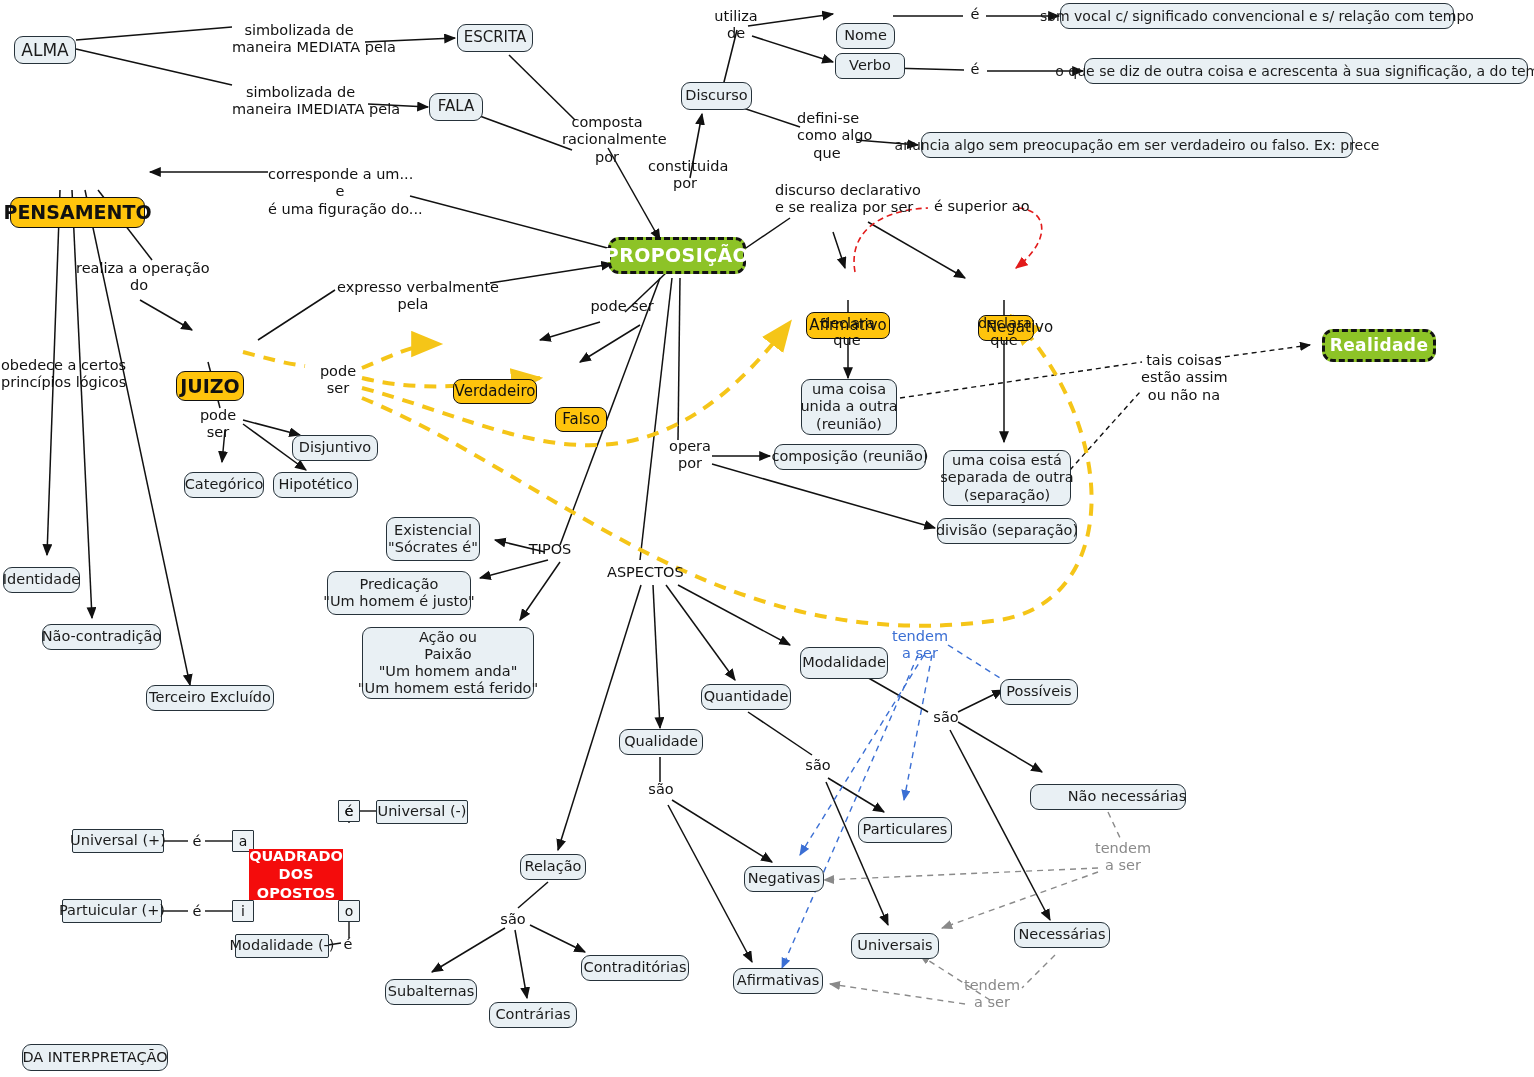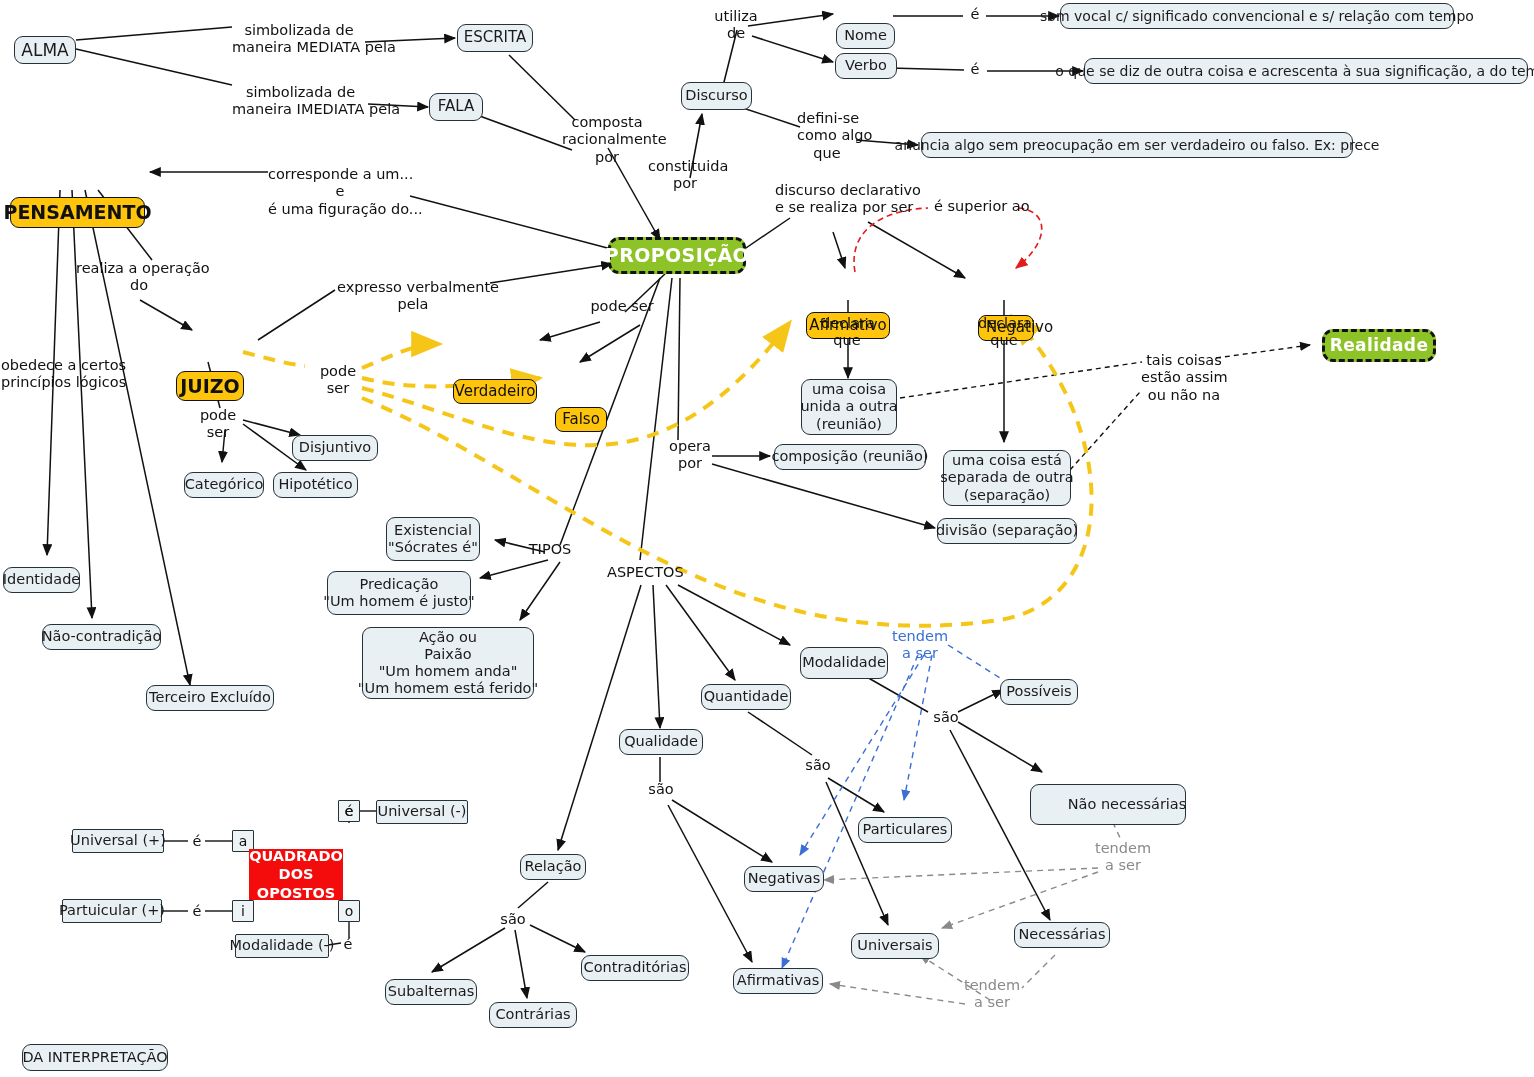--- a/index.html
+++ b/index.html
@@ -197,21 +197,21 @@
   <div class="node n-std" style="left:429px;top:93px;width:54px;height:28px;font-size:15px;">FALA</div>
 
   <div class="node n-yel big" style="left:10px;top:157px;width:135px;height:31px;">PENSAMENTO</div>
   <div class="node n-yel big" style="left:176px;top:331px;width:68px;height:30px;">JUIZO</div>
 
   <div class="node n-grn" style="left:608px;top:237px;width:138px;height:37px;">PROPOSIÇÃO</div>
   <div class="node n-grn sm" style="left:1322px;top:329px;width:114px;height:33px;">Realidade</div>
 
   <div class="node n-std" style="left:681px;top:82px;width:71px;height:28px;">Discurso</div>
   <div class="node n-std" style="left:836px;top:3px;width:59px;height:26px;margin-top:20px;">Nome</div>
-  <div class="node n-std" style="left:835px;top:53px;width:62px;height:26px;">Verbo</div>
+  <div class="node n-std" style="left:835px;top:53px;width:70px;height:26px;border-radius:7px;">Verbo</div>
   <div class="node n-std" style="left:1060px;top:3px;width:394px;height:26px;font-size:14px;">som vocal c/ significado convencional e s/ relação com tempo</div>
   <div class="node n-std" style="left:1084px;top:58px;width:444px;height:26px;font-size:14px;">o que se diz de outra coisa e acrescenta à sua significação, a do tempo</div>
   <div class="node n-std" style="left:921px;top:132px;width:432px;height:26px;font-size:14px;">anuncia algo sem preocupação em ser verdadeiro ou falso. Ex: prece</div>
 
   <div class="node n-yel" style="left:453px;top:339px;width:84px;height:25px;">Verdadeiro</div>
   <div class="node n-yel" style="left:555px;top:367px;width:52px;height:25px;">Falso</div>
   <div class="node n-yel" style="left:806px;top:272px;width:84px;height:27px;">Afirmativo</div>
   <div class="node n-yel" style="left:978px;top:275px;width:56px;height:26px;padding-left:36px;">Negativo</div>
 
   <div class="node n-std" style="left:801px;top:379px;width:96px;height:56px;">uma coisa
@@ -239,21 +239,21 @@
 Paixão
 "Um homem anda"
 "Um homem está ferido"</div>
 
   <div class="node n-std" style="left:800px;top:647px;width:88px;height:32px;">Modalidade</div>
   <div class="node n-std" style="left:701px;top:684px;width:90px;height:26px;">Quantidade</div>
   <div class="node n-std" style="left:619px;top:729px;width:84px;height:26px;">Qualidade</div>
   <div class="node n-std" style="left:520px;top:854px;width:66px;height:26px;">Relação</div>
 
   <div class="node n-std" style="left:1000px;top:679px;width:78px;height:26px;">Possíveis</div>
-  <div class="node n-std" style="left:1030px;top:784px;width:156px;height:41px;padding-left:47px;">Não necessárias</div>
+  <div class="node n-std" style="left:1030px;top:784px;width:156px;height:26px;padding-left:47px;">Não necessárias</div>
   <div class="node n-std" style="left:1014px;top:922px;width:96px;height:26px;">Necessárias</div>
 
   <div class="node n-std" style="left:858px;top:817px;width:94px;height:26px;">Particulares</div>
   <div class="node n-std" style="left:851px;top:933px;width:88px;height:26px;">Universais</div>
   <div class="node n-std" style="left:744px;top:866px;width:80px;height:26px;">Negativas</div>
   <div class="node n-std" style="left:733px;top:968px;width:90px;height:26px;">Afirmativas</div>
 
   <div class="node n-std" style="left:385px;top:979px;width:92px;height:26px;">Subalternas</div>
   <div class="node n-std" style="left:489px;top:1002px;width:88px;height:26px;">Contrárias</div>
   <div class="node n-std" style="left:581px;top:955px;width:108px;height:26px;">Contraditórias</div>

